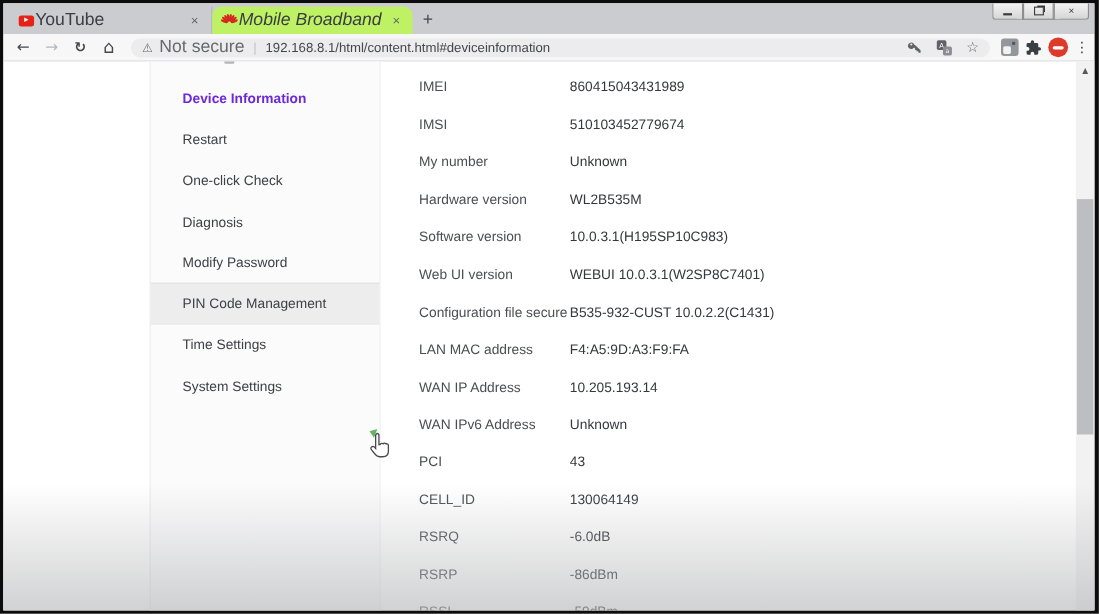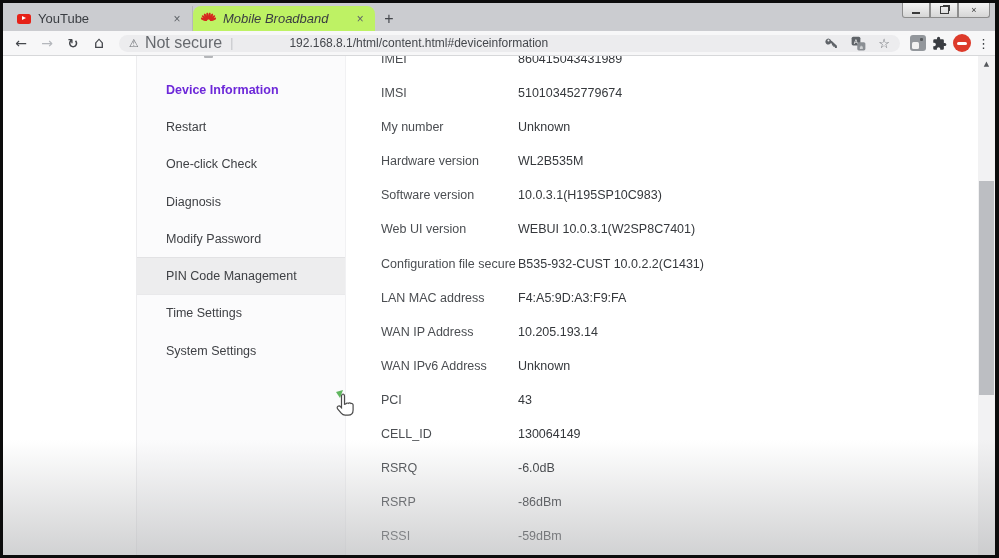--- a/index.html
+++ b/index.html
@@ -6,21 +6,21 @@
   .screen{position:relative;width:999px;height:558px;box-sizing:border-box;
     border:3px solid #0c0c0c;border-right:4px solid #0c0c0c;
     font-family:"Liberation Sans",sans-serif;background:#fff;overflow:hidden;}
 
   
   .tabstrip{position:absolute;top:0;left:0;right:0;height:28px;background:#cbccd0;
     display:flex;align-items:flex-end;padding-left:6px;box-sizing:border-box;}
   .tab{height:25px;display:flex;align-items:center;padding:0 8px;box-sizing:border-box;}
   .tab.inactive{width:184px;border-right:1px solid #b6b7bb;}
   .tab.active{width:182px;background:#bef264;border-radius:8px 8px 0 0;font-style:italic;}
-  .tab-title{flex:1;font-size:13px;color:#3a3d42;white-space:nowrap;overflow:hidden;margin-left:7px;}
+  .tab-title{flex:1;font-size:16px;color:#3a3d42;white-space:nowrap;overflow:hidden;margin-left:1px;}
   .tab-close{width:14px;text-align:center;font-size:12px;color:#5f6368;}
   .newtab{width:28px;height:25px;display:flex;align-items:center;justify-content:center;
     font-size:16px;color:#44474c;}
   .yt-ic{width:14px;height:10px;background:#e62117;border-radius:2.5px;position:relative;flex-shrink:0;}
   .yt-ic::after{content:"";position:absolute;left:5px;top:2.5px;width:0;height:0;
     border-left:4px solid #fff;border-top:2.5px solid transparent;border-bottom:2.5px solid transparent;}
 
   
   .win-controls{position:absolute;top:0;right:5px;display:flex;z-index:6;}
   .win-btn{width:26px;height:14px;background:linear-gradient(#f4f4f4,#d6d6d6);
@@ -37,21 +37,21 @@
   .nav-ic{width:20px;text-align:center;font-size:14px;color:#45484d;
     font-family:"DejaVu Sans",sans-serif;line-height:1;}
   .nav-ic.disabled{color:#b4b7bc;}
   .nav-ic.reload{font-weight:bold;font-size:13px;}
   .nav-ic.home{font-size:16px;}
   .omnibox{flex:1;height:17px;background:#ececee;border-radius:9px;display:flex;align-items:center;
     padding:0 10px;gap:6px;margin:0 4px;min-width:0;}
   .warn-ic{font-size:11px;color:#6a6d72;font-family:"DejaVu Sans",sans-serif;}
   .sec-label{font-size:16px;color:#66696e;white-space:nowrap;}
   .omni-div{color:#c2c4c7;font-size:12px;margin:0 2px;}
-  .url{flex:1;font-size:12px;color:#44474c;white-space:nowrap;overflow:hidden;min-width:0;margin-left:48px;}
+  .url{flex:1;font-size:12px;color:#44474c;white-space:nowrap;overflow:hidden;min-width:0;}
   .omni-right{display:flex;align-items:center;gap:12px;}
   .star-ic{font-size:13px;color:#5f6368;font-family:"DejaVu Sans",sans-serif;}
   .ext-ic{width:16px;height:16px;background:#93979c;border-radius:3px;position:relative;}
   .ext-ic::after{content:"";position:absolute;left:2px;bottom:2px;width:7px;height:7px;background:#f2f2f2;border-radius:1.5px;}
   .ext-ic::before{content:"";position:absolute;right:3px;top:3px;width:3px;height:3px;background:#55585c;border-radius:1px;}
   .avatar{width:18px;height:18px;border-radius:50%;background:#dd3a2a;position:relative;}
   .avatar::after{content:"";position:absolute;left:4px;top:7.5px;width:10px;height:3px;background:#fff;border-radius:1.5px;}
   .dots-ic{font-size:13px;color:#3c4043;font-family:"DejaVu Sans",sans-serif;width:10px;text-align:center;}
 
   
@@ -61,21 +61,21 @@
   .menu-item{height:37.3px;display:flex;align-items:center;padding-left:29px;
     font-size:12.5px;color:#3f4145;position:relative;box-sizing:border-box;}
   .menu-item.header{padding-left:21px;font-size:14px;color:#2878c8;}
   .menu-item.header::after{content:"";position:absolute;right:22px;top:16px;width:0;height:0;
     border-left:5px solid transparent;border-right:5px solid transparent;border-top:6px solid #2878c8;}
   .menu-item.active{color:#6d28d9;font-weight:bold;}
   .menu-item.hover{background:#ededee;border-top:1px solid #e2e2e4;border-bottom:1px solid #e9e9eb;}
   .remnant{position:absolute;left:67px;top:-2px;width:9px;height:4px;background:#85888c;opacity:.6;border-radius:1px;}
 
   .device-info{position:absolute;left:378px;top:-4px;right:40px;}
-  .info-row{height:34.1px;display:flex;align-items:flex-start;font-size:12.5px;}
+  .info-row{height:34.1px;display:flex;align-items:flex-end;font-size:12.5px;}
   .info-label{width:137px;flex-shrink:0;color:#4b4e52;}
   .info-value{color:#35383c;}
 
   
   .scrollbar{position:absolute;top:0;right:0;width:17px;bottom:0;background:#f2f2f3;}
   .sb-up{height:15px;display:flex;align-items:center;justify-content:center;
     font-size:7px;color:#55585c;font-family:"DejaVu Sans",sans-serif;}
   .sb-thumb{position:absolute;left:1px;right:1px;top:125px;height:214px;background:#bcbec2;}
 
   

